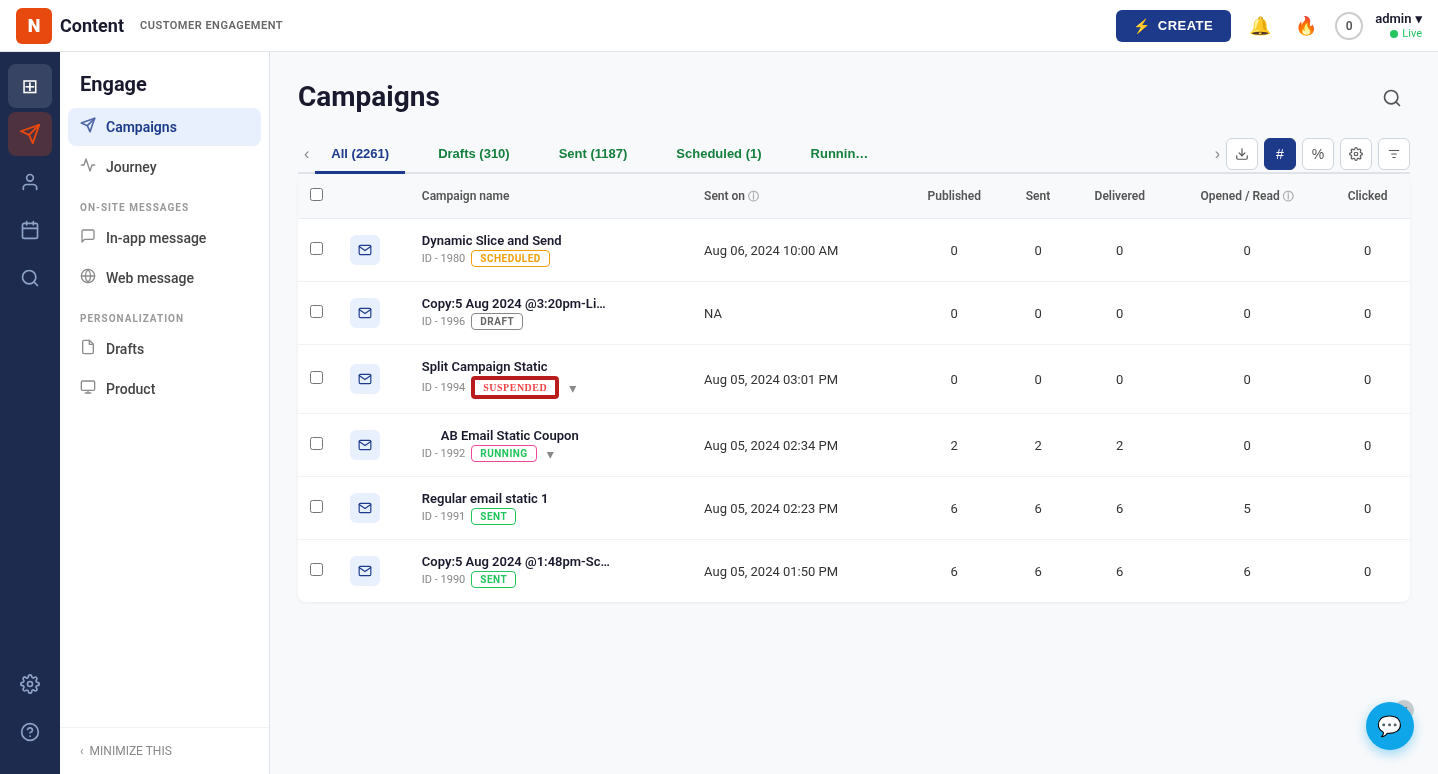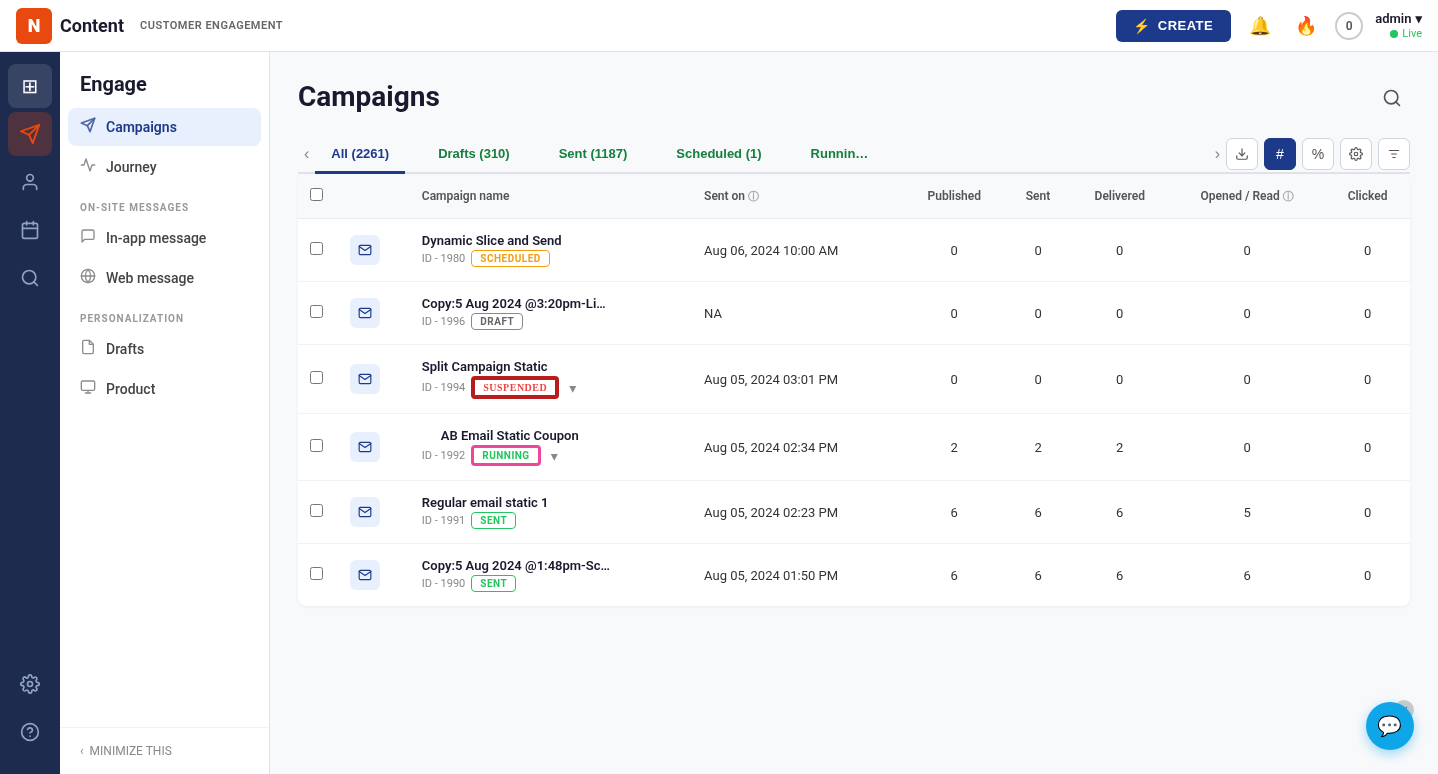--- a/index.html
+++ b/index.html
@@ -258,21 +258,21 @@
       padding: 2px 8px;
       border-radius: 4px;
       font-size: 10px;
       font-weight: 700;
       letter-spacing: 0.5px;
       text-transform: uppercase;
     }
     .status-scheduled { border: 1px solid #f59e0b; color: #f59e0b; background: transparent; }
     .status-draft { border: 1px solid #888; color: #666; background: transparent; }
     .status-suspended { border: 4px solid #b91c1c; color: #ef4444; background: transparent; font-family: Liberation Serif, serif; }
-    .status-running { border: 3px solid #ec4899; color: #22c55e; background: transparent; }
+    .status-running { border: 1px solid #ec4899; color: #22c55e; background: transparent; }
     .status-sent { border: 1px solid #22c55e; color: #22c55e; background: transparent; }
 
     .expand-btn {
       background: transparent;
       border: none;
       cursor: pointer;
       color: #888;
       font-size: 14px;
       margin-left: 4px;
     }

